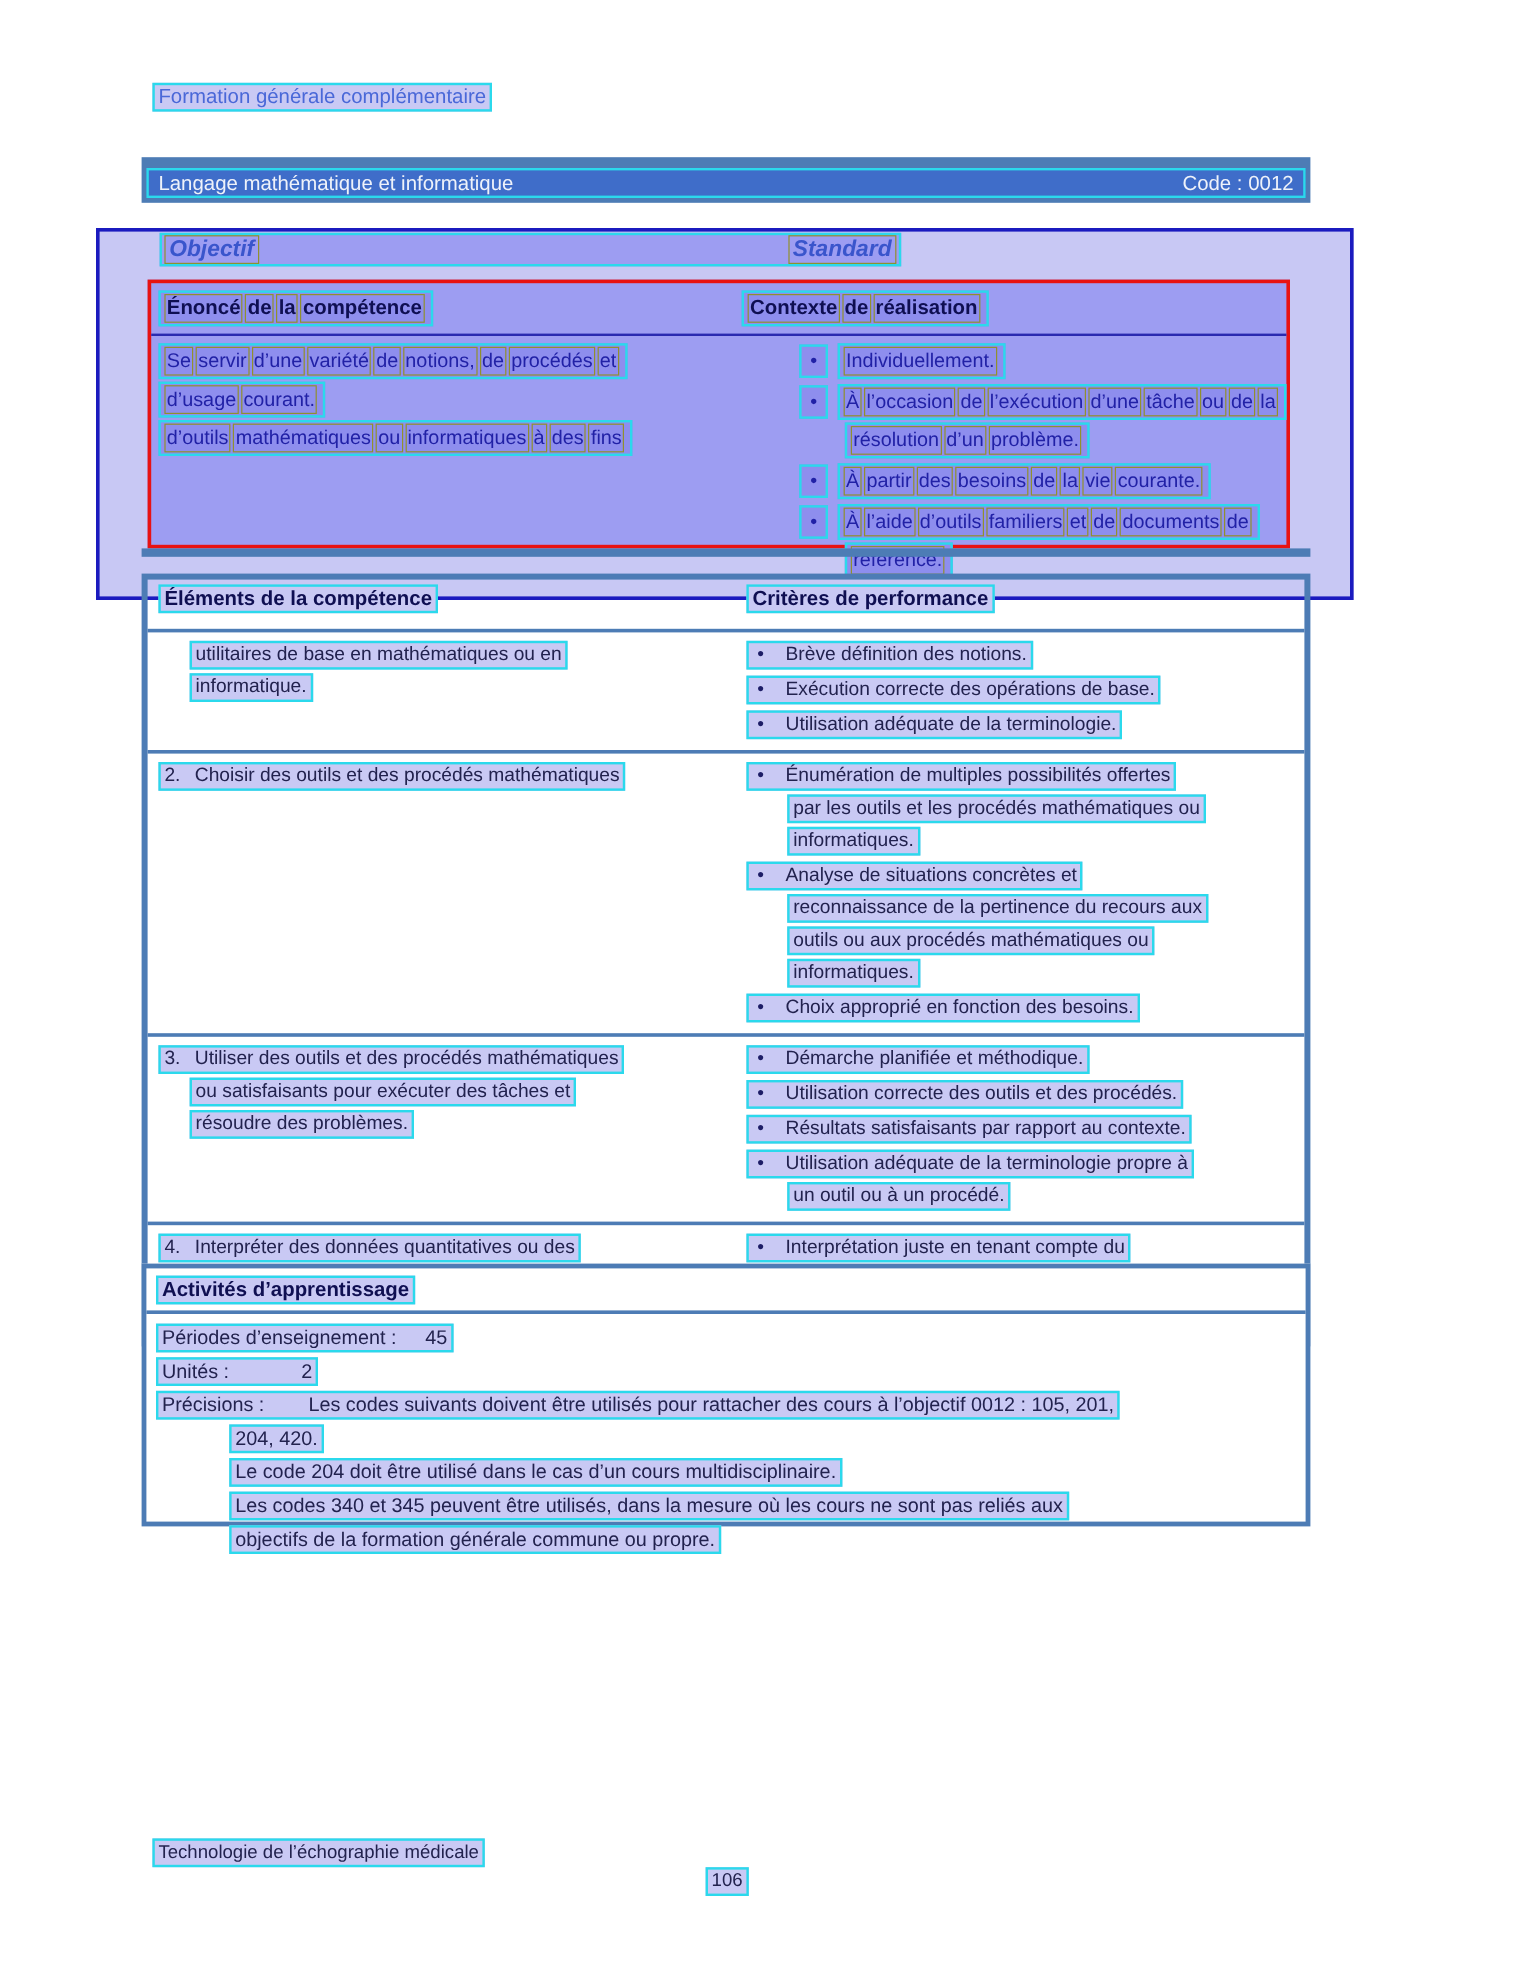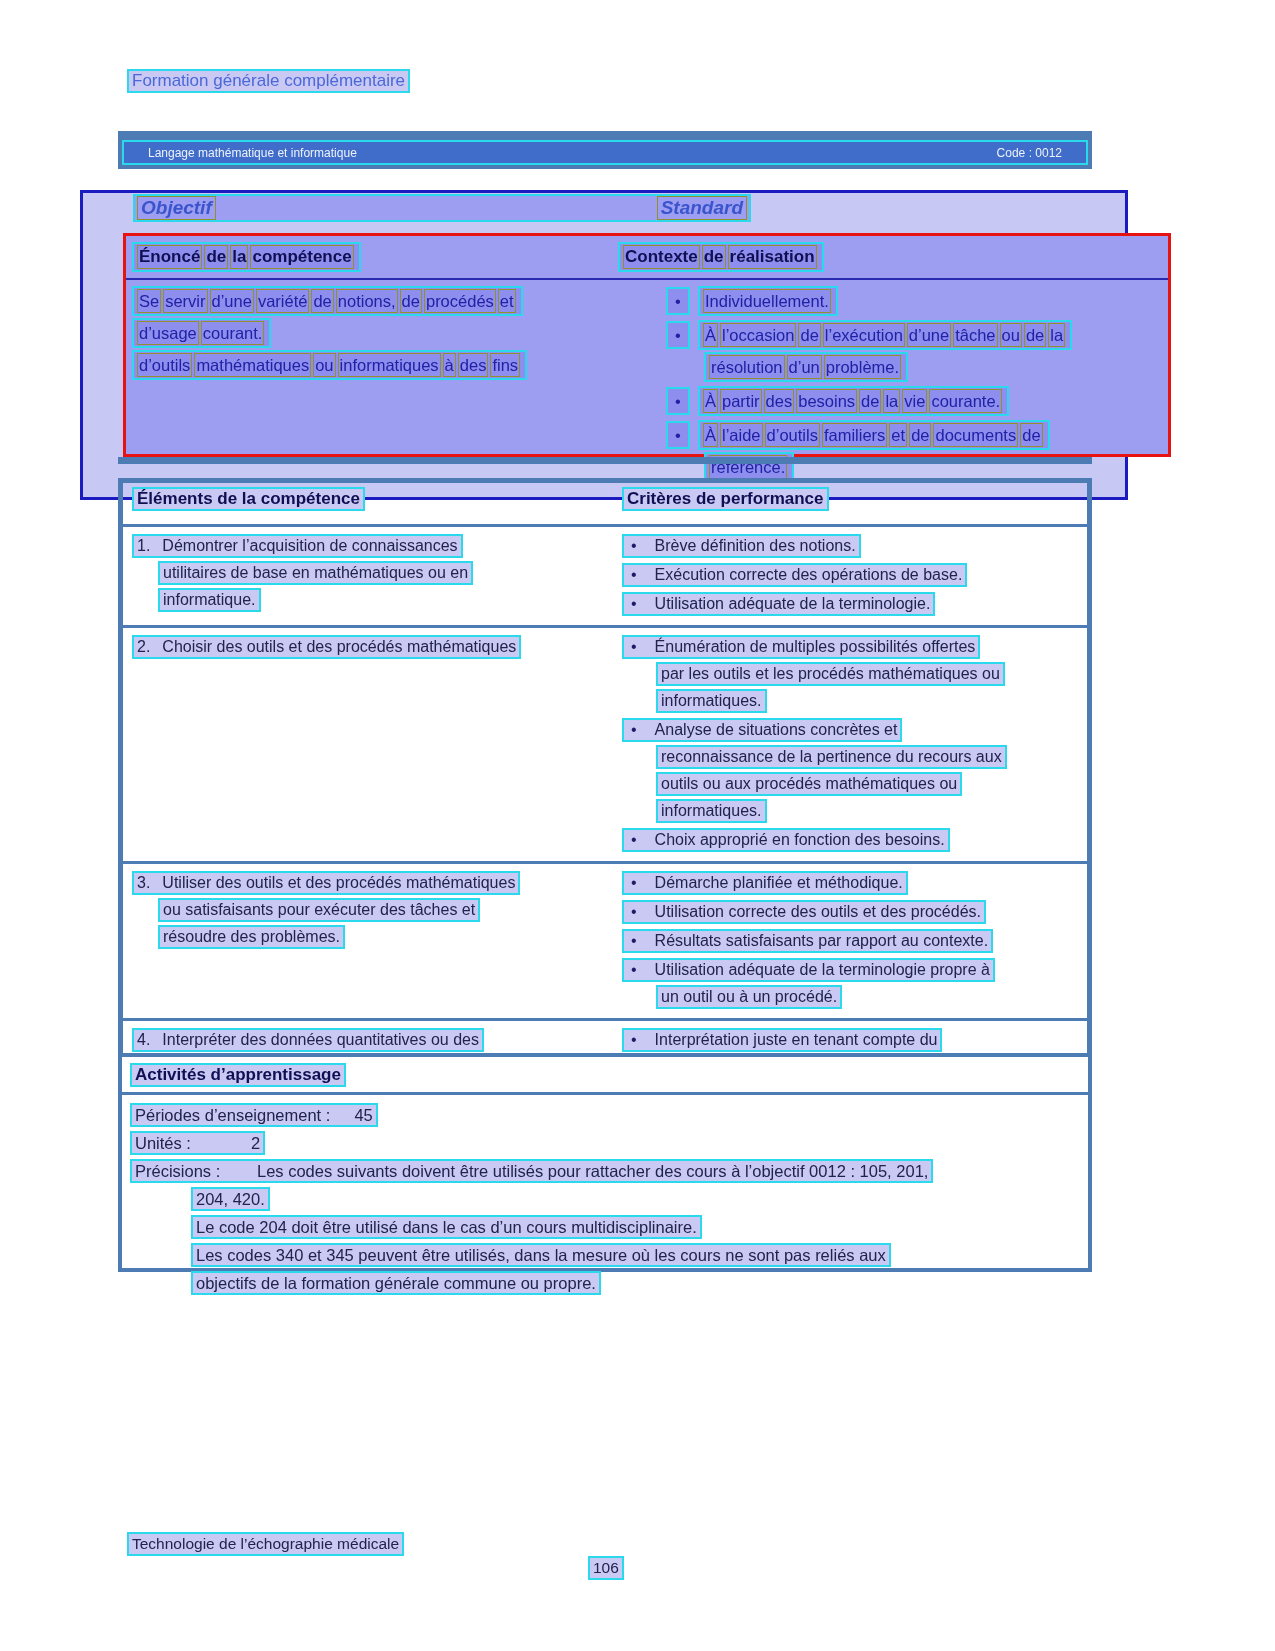--- a/index.html
+++ b/index.html
@@ -11,28 +11,28 @@
   .hl{background:#c9c9f4;border:2px solid #2bd9ec;padding:0 3px;display:inline-block;line-height:20px;}
   .hlm{background:#8e8eee;border:2px solid #2bd9ec;padding:1px 3px;display:inline-block;line-height:22px;color:#2121a6;}
   .w{display:inline-block;border:1px solid #90902e;padding:0 1px;margin-right:2px;}
   .dot{color:#1d1d66;margin:0 18px 0 4px;}
   .num{margin-right:12px;}
   
   .top-label{position:absolute;left:127px;top:69px;font-size:17px;color:#4a68d8;text-decoration:underline;}
   
   .title-bar{position:absolute;left:118px;top:131px;width:974px;height:38px;background:#4d7cb5;}
   .title-band{position:absolute;left:4px;right:4px;top:9px;height:21px;background:#3f6dc9;border:2px solid #2bd9ec;
-    display:flex;justify-content:space-between;align-items:center;padding:0 24px;color:#eef2fa;font-size:12px;}
+    display:flex;justify-content:space-between;align-items:center;padding:0 8px;color:#eef2fa;font-size:17px;}
   
   .obj-box{position:absolute;left:80px;top:190px;width:1048px;height:310px;background:#c8c8f4;border:3px solid #1b1bbf;box-sizing:border-box;}
   .os-band{position:absolute;left:50px;top:1px;width:610px;height:24px;background:#9d9df2;border:2px solid #2bd9ec;
     display:flex;justify-content:space-between;align-items:center;padding:0 2px;box-sizing:content-box;}
   .os-word{font-weight:bold;font-style:italic;font-size:19px;color:#3a55cc;border:1px solid #90902e;padding:0 3px;}
   
-  .enonce{position:absolute;left:40px;top:40px;width:1048px;height:224px;background:#9d9df2;border:3px solid #e81212;box-sizing:border-box;}
+  .enonce{position:absolute;left:40px;top:40px;width:952px;height:224px;background:#9d9df2;border:3px solid #e81212;box-sizing:border-box;}
   .en-head-row{position:relative;height:42px;border-bottom:2px solid #2a2ab0;}
   .en-head{position:absolute;top:6px;font-weight:bold;font-size:17px;color:#0f0f52;}
   .en-left{position:absolute;left:6px;top:50px;width:470px;}
   .en-right{position:absolute;left:492px;top:50px;width:465px;}
   .en-line{margin-bottom:2px;font-size:16.5px;}
   .b-item{margin-bottom:4px;font-size:16.5px;padding-left:48px;}
   .b-dot{width:14px;text-align:center;margin-right:8px;}
   .b-cont{margin-left:38px;margin-top:2px;}
   .steel-strip{position:absolute;left:118px;top:457px;width:974px;height:7px;background:#4d7cb5;}
   
@@ -120,21 +120,20 @@
       <div class="cell-l">
         <span class="hl">Éléments de la compétence</span>
       </div>
       <div class="cell-r">
         <span class="hl">Critères de performance</span>
       </div>
     </div>
 
     <div class="t-row" style="min-height:92px">
       <div class="cell-l">
-        <div class="cl"><span class="hl"><span class="num">1.</span><span>Démontrer l’acquisition de connaissances</span></span></div>
         <div class="cl cont-l"><span class="hl">utilitaires de base en mathématiques ou en</span></div>
         <div class="cl cont-l"><span class="hl">informatique.</span></div>
       </div>
       <div class="cell-r">
         <div class="crit-item"><span class="hl"><span class="dot">•</span><span>Brève définition des notions.</span></span></div>
         <div class="crit-item"><span class="hl"><span class="dot">•</span><span>Exécution correcte des opérations de base.</span></span></div>
         <div class="crit-item"><span class="hl"><span class="dot">•</span><span>Utilisation adéquate de la terminologie.</span></span></div>
       </div>
     </div>
 

